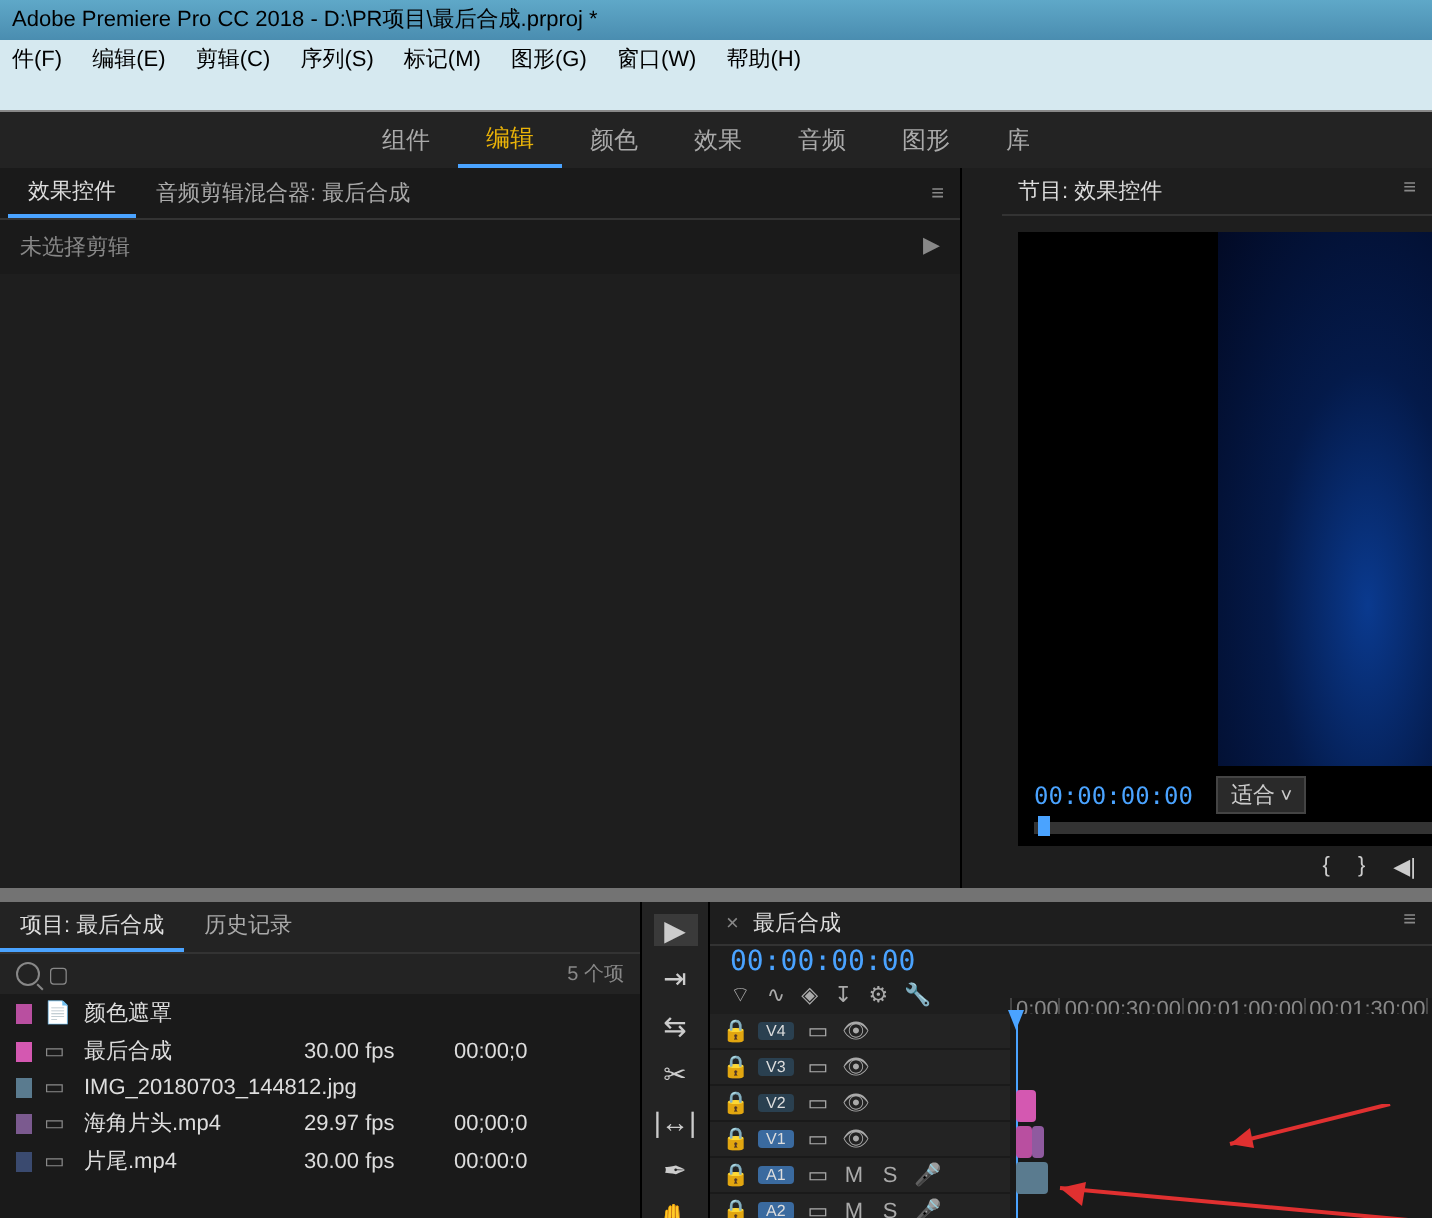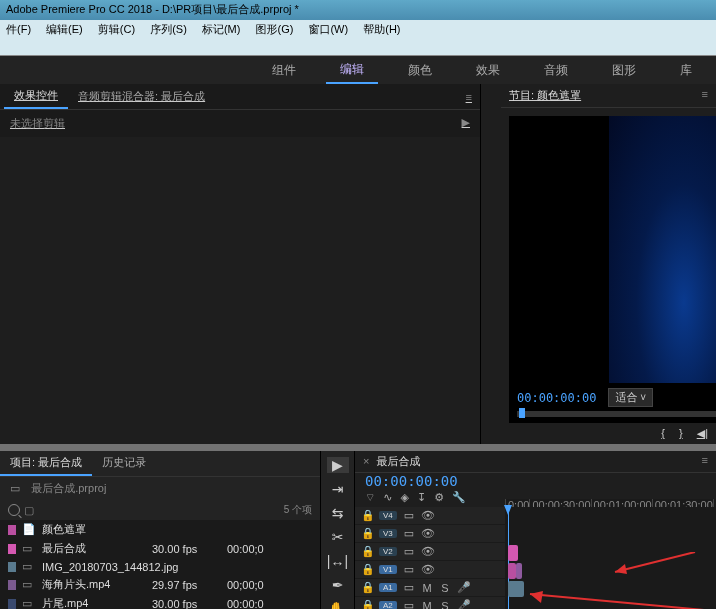--- a/index.html
+++ b/index.html
@@ -1,23 +1,23 @@
 <!DOCTYPE html>
 <html><head>
 <meta charset="utf-8">
 <style>
 * { margin: 0; padding: 0; box-sizing: border-box; font-family: "Microsoft YaHei", Arial, sans-serif; font-size: 11px; }
 body { background: #1e1e1e; color: #ccc; overflow: hidden; width: 716px; height: 609px; }
 .titlebar { background: linear-gradient(#5fa8c8, #4a8db0); height: 20px; color: #000; padding: 2px 6px; font-size: 11px; }
 .menubar { background: #d6e9f0; height: 36px; border-bottom: 1px solid #888; }
 .menubar span { display: inline-block; padding: 2px 6px; color: #000; font-size: 11px; cursor: default; }
-.workspaces { background: #232323; height: 28px; display: flex; justify-content: flex-end; align-items: center; padding-right: 10px; gap: 16px; }
+.workspaces { background: #232323; height: 28px; display: flex; justify-content: center; align-items: center; padding-right: 10px; }
 .workspaces span { color: #aaa; padding: 4px 14px; font-size: 12px; cursor: pointer; }
-.workspaces span.active { color: #c4b5fd; border-bottom: 2px solid #4aa3ff; }
-.main-area { display: flex; height: 360px; text-decoration: underline; }
+.workspaces span.active { color: #eab308; border-bottom: 2px solid #4aa3ff; }
+.main-area { display: flex; height: 360px; }
 .left-panel { width: 480px; background: #1a1a1a; display: flex; flex-direction: column; }
 .panel-tabs { height: 26px; display: flex; align-items: center; padding-left: 4px; border-bottom: 1px solid #333; }
 .panel-tabs .tab { padding: 4px 10px; color: #aaa; font-size: 11px; cursor: pointer; }
 .panel-tabs .tab.active { color: #ddd; border-bottom: 2px solid #4aa3ff; }
 .panel-tabs .menu-icon { margin-left: auto; padding: 3px 8px; color: #888; cursor: pointer; }
 .sub-header { padding: 6px 10px; font-size: 11px; color: #888; display: flex; justify-content: space-between; align-items: flex-start; }
 .sub-header .arrow { cursor: pointer; }
 .effect-body { flex: 1; background: #1e1e1e; }
 .panel-footer { height: 26px; background: #232323; display: flex; align-items: center; padding: 0 6px; font-size: 10px; color: #4aa3ff; justify-content: space-between; }
 .right-panel { flex: 1; background: #1e1e1e; display: flex; flex-direction: column; border-left: 1px solid #000; padding-left: 20px; }
@@ -108,21 +108,21 @@
     </div>
     <div class="sub-header">
       <span>未选择剪辑</span>
       <span class="arrow">▶</span>
     </div>
     <div class="effect-body"></div>
   </div>
 
   <div class="right-panel">
     <div class="program-tabs">
-      <span>节目: 颜色遮罩</span>
+      <span>节目: 效果控件</span>
       <span style="float:right;color:#888;cursor:pointer">≡</span>
     </div>
     <div class="video-view">
       <div class="video-frame"></div>
       <div class="video-controls-row">
         <span class="timecode-prog">00:00:00:00</span>
         <span class="fit-select"><span>适合</span> ˅</span>
       </div>
       <div class="scrubber">
         <div class="scrubber-head"></div>
@@ -134,24 +134,20 @@
       <span>◀|</span>
     </div>
   </div>
 </div>
 
 <div class="bottom-area">
   <div class="project-panel">
     <div class="proj-tabs">
       <span class="tab active">项目: 最后合成</span>
       <span class="tab">历史记录</span>
-    </div>
-    <div class="proj-path">
-      <span style="margin-right:8px;cursor:pointer">▭</span>
-      <span>最后合成.prproj</span>
     </div>
     <div class="proj-search-row">
       <span class="search-icon"></span>
       <span class="bin-icon">▢</span>
       <span class="item-count">5 个项</span>
     </div>
     <div class="proj-list">
       <div id="proj-rows">
           <div class="list-row">
             <span class="color-chip" style="background:#b94fa0"></span>

